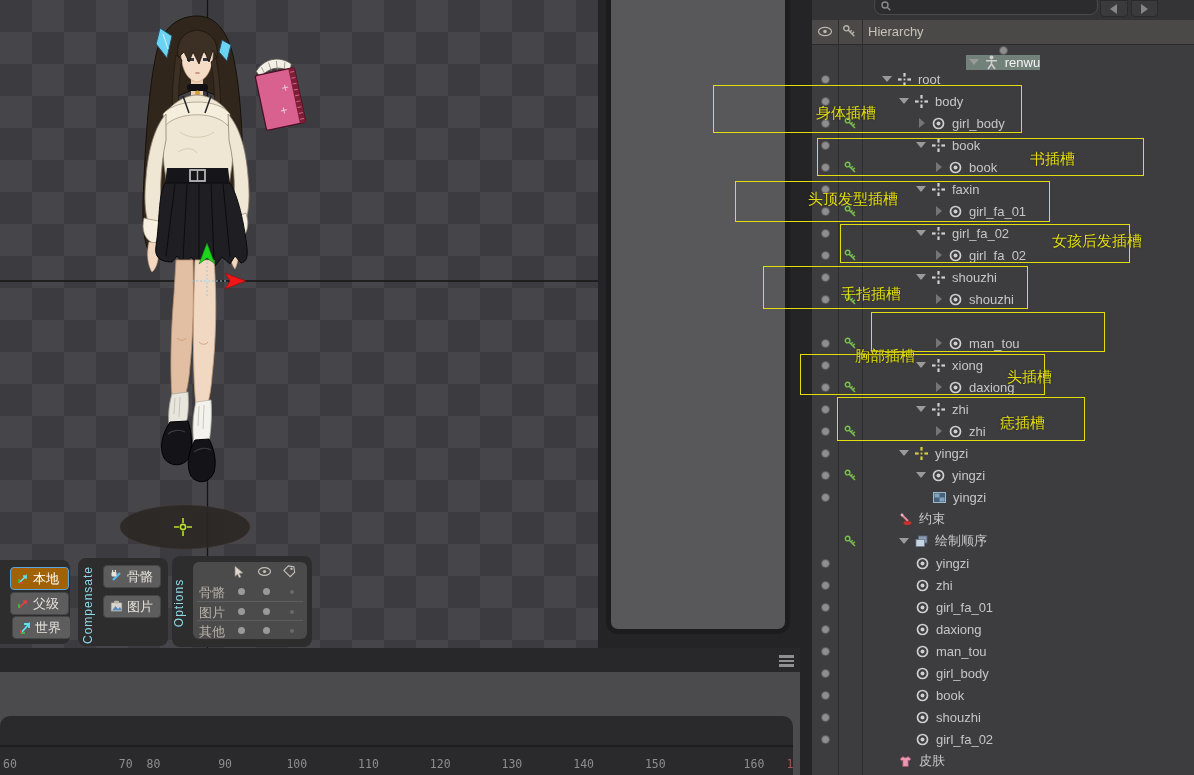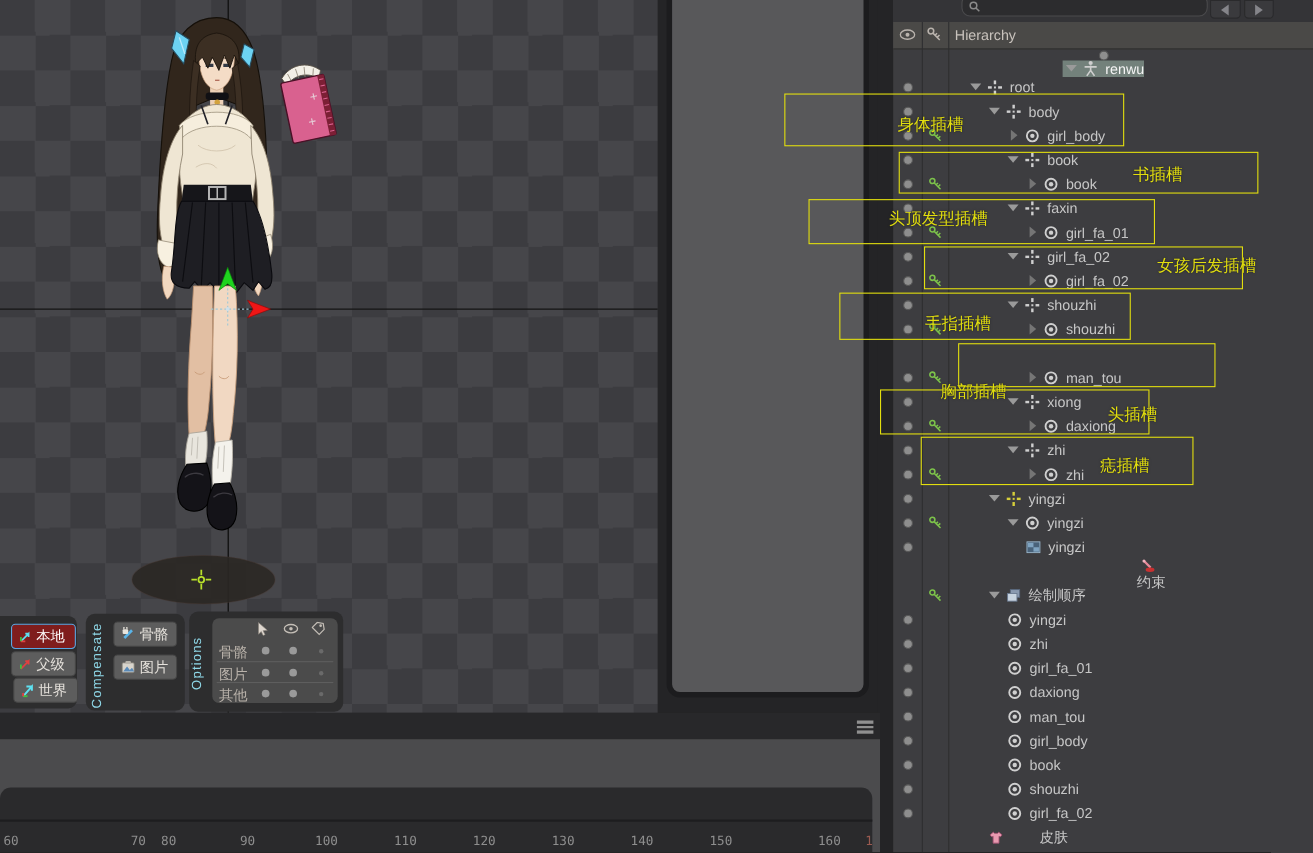--- a/index.html
+++ b/index.html
@@ -54,21 +54,21 @@
   #ruler{position:absolute;left:0;bottom:2px;right:0;height:16px;}
   .tick{position:absolute;transform:translateX(-50%);color:#8e8e8e;font-size:11.5px;
     font-family:"DejaVu Sans Mono",monospace;}
   .tick.partial{color:#9a5a50;}
   
   .tool-group{position:absolute;background:#2d2d2e;border-radius:8px;z-index:20;}
   .vlabel{position:absolute;transform:rotate(-90deg);color:#8fd8e8;font-size:12px;
     letter-spacing:1px;text-align:center;}
   .tbtn{position:absolute;background:#5d5d5d;border:1px solid #454545;border-radius:4px;
     color:#e6e2dc;font-size:13px;display:flex;align-items:center;gap:4px;padding:0 6px;height:21px;}
-  .tbtn.active{background:#7f1d1d;border-color:#5aa6e2;color:#fff;}
+  .tbtn.active{background:#a16207;border-color:#5aa6e2;color:#fff;}
   #options-inner{position:absolute;left:21px;top:6px;width:114px;height:77px;background:#4b4b4b;
     border-radius:6px;}
   .opt-row{position:absolute;left:4px;right:4px;height:18px;color:#b9b2aa;font-size:13px;}
   .opt-row .olabel{position:absolute;left:2px;top:2px;}
   .opt-dot{position:absolute;top:6px;width:7px;height:7px;border-radius:50%;background:#9a9a9a;}
   .opt-dot.dim{width:4px;height:4px;top:8px;background:#6a6a6a;}
   .opt-sep{position:absolute;left:4px;right:4px;height:1px;background:#5e5e5e;}
   .ohicon{position:absolute;top:3px;}
   
   .ann-box{position:absolute;border:1.5px solid #e2de0e;z-index:50;pointer-events:none;}
@@ -652,21 +652,21 @@
                   <rect x="1.5" y="1.5" width="5" height="4" fill="#7fa3c0"></rect>
                   <rect x="6.5" y="5.5" width="5" height="4" fill="#7fa3c0"></rect>
                 </svg>
               </span>
               <span>yingzi</span>
             </div>
           </div>
           <div class="trow" style="top: 463px;">
             <div class="c1"></div>
             <div class="c2"></div>
-            <div class="ct" style="padding-left: 37px; flex-direction: column;">
+            <div class="ct" style="padding-left: 37px;">
               <span class="icn">
                 <svg width="13" height="13" viewBox="0 0 13 13">
                   <path d="M3,2 L9,8" stroke="#e88a9a" stroke-width="2"></path>
                   <circle cx="3" cy="2" r="1.4" fill="#f2b4c0"></circle>
                   <ellipse cx="8.5" cy="10" rx="4" ry="2" fill="#c83030"></ellipse>
                 </svg>
               </span>
               <span>约束</span>
             </div>
           </div>
@@ -824,21 +824,21 @@
                   <circle cx="6.5" cy="6.5" r="5" fill="none" stroke="#cfcfcf" stroke-width="1.7"></circle>
                   <circle cx="6.5" cy="6.5" r="2" fill="#cfcfcf"></circle>
                 </svg>
               </span>
               <span>girl_fa_02</span>
             </div>
           </div>
           <div class="trow" style="top: 705px;">
             <div class="c1"></div>
             <div class="c2"></div>
-            <div class="ct" style="padding-left: 37px; gap: 26px;">
+            <div class="ct" style="padding-left: 37px;">
               <span class="icn">
                 <svg width="13" height="13" viewBox="0 0 13 13">
                   <path d="M4,1.5 L1,4 L2.8,6 L3.8,5.2 L3.8,11.5 L9.2,11.5 L9.2,5.2 L10.2,6 L12,4 L9,1.5 L7.8,2.6 L5.2,2.6 Z" fill="#e89ab0" stroke="#a05070" stroke-width="0.8"></path>
                 </svg>
               </span>
               <span>皮肤</span>
             </div>
           </div>
         </div>
     </div>

